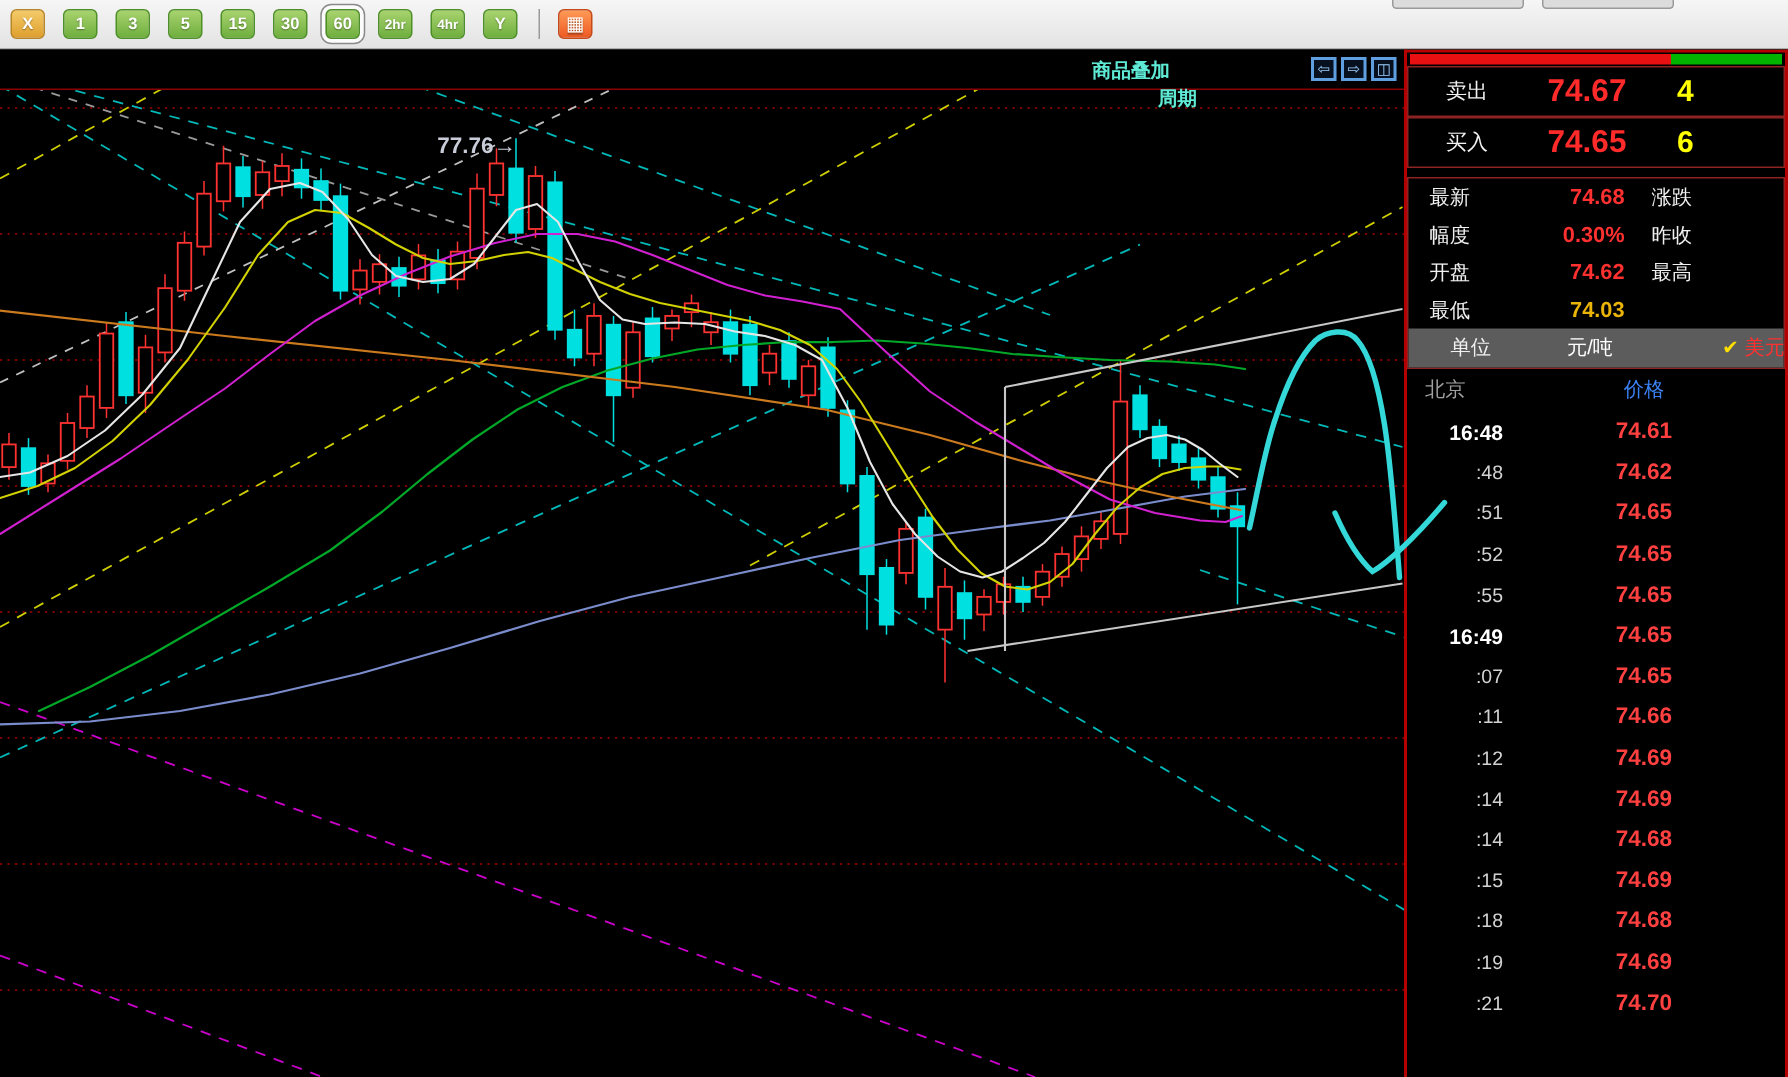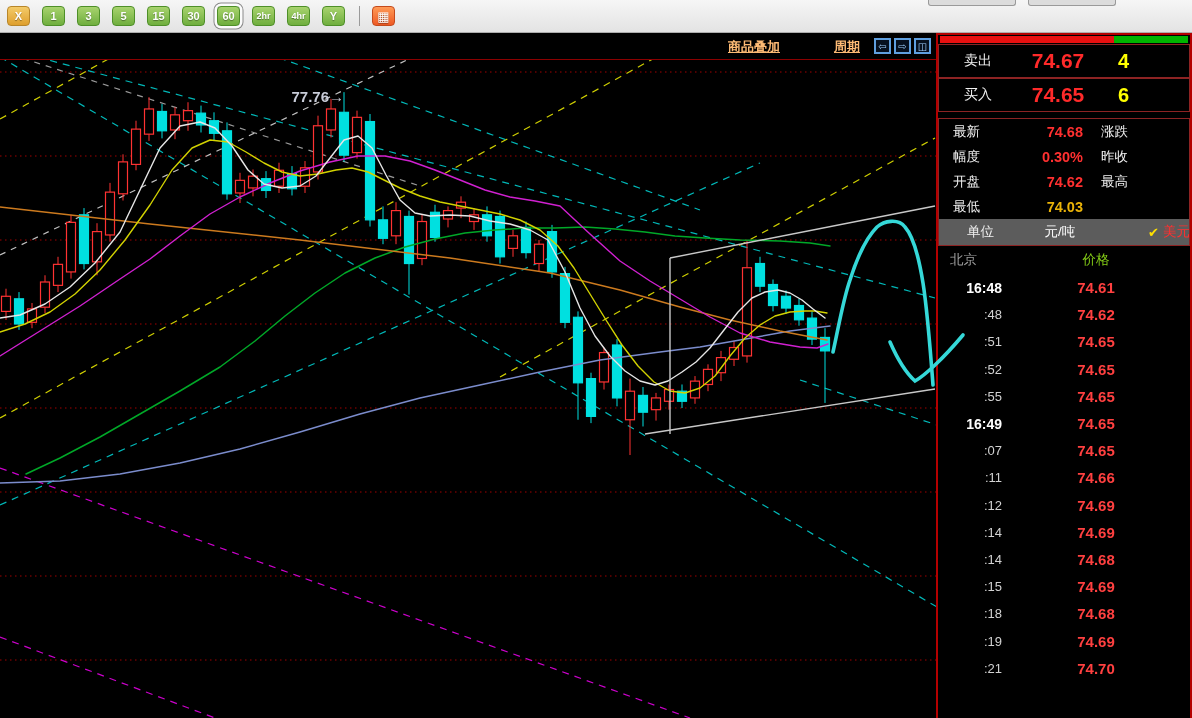--- a/index.html
+++ b/index.html
@@ -17,22 +17,22 @@
   .tbtn.xbtn{background:linear-gradient(#f4cb69,#de9f2e);border-color:#b8862a;}
   .tbtn.sel{box-shadow:0 0 0 2.5px #fbfbfb,0 0 0 3.5px #8a8a8a;}
   .tsep{width:1px;height:20px;background:#9a9a9a;margin:0 12px 0 2px;flex:none;}
   .tbtn.gridico{background:linear-gradient(#ff9a56,#ee5a24);border-color:#c44a1c;font-size:13px;}
   .cropped-btn{position:absolute;top:0;height:6px;background:#dcdcdc;border:1px solid #9a9a9a;
     border-top:none;border-radius:0 0 3px 3px;box-sizing:border-box;}
 
   
   #chart-wrap{position:absolute;left:0;top:33px;width:936px;height:685px;background:#000;}
   #chart-header{position:relative;width:936px;height:27px;border-bottom:1px solid #8b0000;box-sizing:border-box;}
-  .hlink{position:absolute;top:5px;color:#fdba74;font-size:13px;font-weight:bold;
-    text-decoration:underline;cursor:pointer;}
+  .hlink{position:absolute;top:5px;color:#5eead4;font-size:13px;font-weight:bold;
+    cursor:pointer;}
   .hico{position:absolute;top:5px;width:17px;height:16px;border:2px solid #5f9fdf;background:#06101e;
     color:#9fd0ff;font-size:10px;line-height:13px;text-align:center;box-sizing:border-box;cursor:pointer;}
   #chart-svg{position:absolute;left:0;top:27px;}
 
   
   #panel{position:absolute;left:936px;top:33px;width:256px;height:685px;background:#000;
     border-left:2px solid #b40000;border-right:2px solid #b40000;box-sizing:border-box;color:#eee;
     overflow:hidden;z-index:10;}
   #p-title{height:28px;display:flex;align-items:center;justify-content:center;
     color:#ffff33;font-size:17px;font-weight:bold;letter-spacing:1px;}
@@ -50,21 +50,21 @@
   .s-v{font-size:14.5px;font-weight:bold;text-align:right;padding-right:6px;}
   .s-v.up{color:#ff3030;} .s-v.down{color:#eab308;}
   .s-l2{font-size:13.5px;color:#f0f0f0;padding-left:12px;}
   #unit-row{height:26px;background:#5c5c5c;display:grid;grid-template-columns:48px 90px 1fr auto auto;
     align-items:center;padding-left:28px;white-space:nowrap;}
   #unit-row .u-val{text-align:center;font-size:13.5px;color:#fff;}
   #unit-check{color:#ffe000;font-size:13px;font-weight:bold;margin-right:4px;}
   #unit-cur{color:#ff3030;font-size:13.5px;width:26px;overflow:hidden;font-family:Liberation Mono, monospace;}
   #tick-header{height:28px;display:grid;grid-template-columns:64px 1fr;align-items:center;}
   #tick-header .th1{color:#a0a0a0;font-size:13.5px;padding-left:12px;}
-  #tick-header .th2{color:#84cc16;font-size:13.5px;text-align:center;}
+  #tick-header .th2{color:#3b82f6;font-size:13.5px;text-align:center;}
   .t-row{height:27.2px;display:grid;grid-template-columns:64px 1fr;align-items:center;}
   .t-time{text-align:right;font-size:13px;color:#d2d2d2;}
   .t-time.hour{font-size:14px;color:#fff;font-weight:bold;}
   .t-price{text-align:center;font-size:15px;font-weight:bold;color:#ff4040;}
 
   #overlay-svg{position:absolute;left:0;top:0;z-index:40;pointer-events:none;}
 </style>
 </head>
 <body>
 
@@ -83,21 +83,21 @@
       <div class="tbtn">Y</div>
       <div class="tsep"></div>
       <div class="tbtn gridico">▦</div>
     </div>
   <div class="cropped-btn" style="left:928px;width:88px;"></div>
   <div class="cropped-btn" style="left:1028px;width:88px;"></div>
 
   <div id="chart-wrap">
     <div id="chart-header">
       <span class="hlink" style="left:728px;">商品叠加</span>
-      <span class="hlink" style="left:834px;">周期</span>
+      <span class="hlink" style="left:772px;margin-top:19px;">周期</span>
       <span class="hico" style="left:874px;">⇦</span>
       <span class="hico" style="left:894px;">⇨</span>
       <span class="hico" style="left:914px;">◫</span>
     </div>
     <svg id="chart-svg" width="936" height="658" viewBox="0 60 936 658">
         <line x1="0" y1="72" x2="936" y2="72" stroke="#a00000" stroke-width="1" stroke-dasharray="1.5 3.5"></line>
         <line x1="0" y1="156" x2="936" y2="156" stroke="#a00000" stroke-width="1" stroke-dasharray="1.5 3.5"></line>
         <line x1="0" y1="240" x2="936" y2="240" stroke="#a00000" stroke-width="1" stroke-dasharray="1.5 3.5"></line>
         <line x1="0" y1="324" x2="936" y2="324" stroke="#a00000" stroke-width="1" stroke-dasharray="1.5 3.5"></line>
         <line x1="0" y1="408" x2="936" y2="408" stroke="#a00000" stroke-width="1" stroke-dasharray="1.5 3.5"></line>

